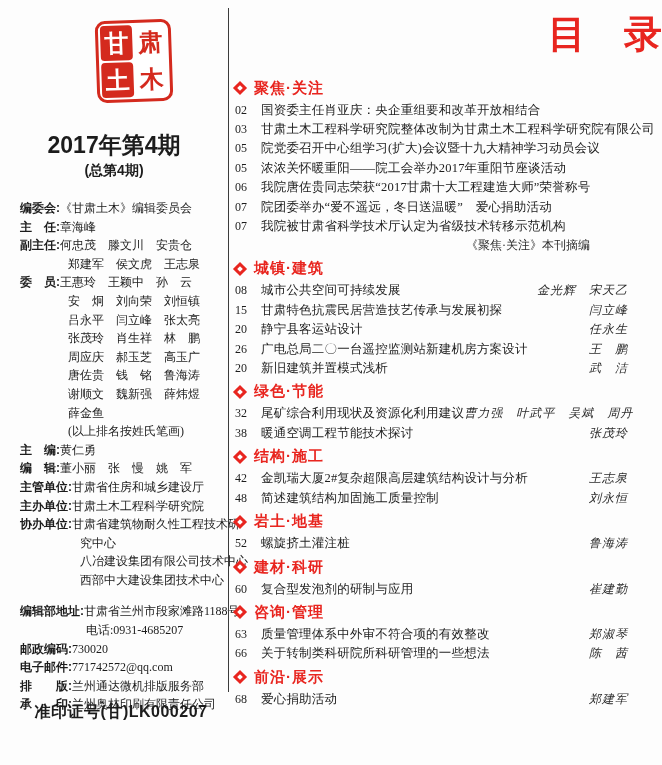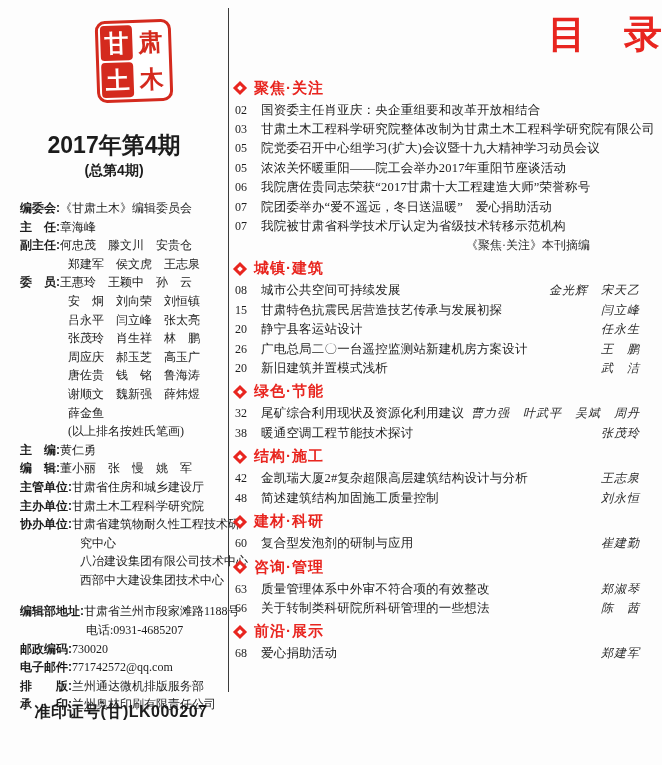--- a/index.html
+++ b/index.html
@@ -53,21 +53,21 @@
   .section-header{display:flex;align-items:center;margin:5px 0 4px 0;height:17px;}
   .bullet{
     width:10px;height:10px;background:#e8251f;transform:rotate(45deg);
     display:inline-flex;align-items:center;justify-content:center;margin:0 9px 0 3px;flex:0 0 auto;
   }
   .bullet-inner{width:4px;height:4px;background:#fff;display:block;}
   .section-title{
     color:#e8251f;font-family:"Liberation Sans","DejaVu Sans",sans-serif;
     font-weight:bold;font-size:15px;letter-spacing:1px;
   }
-  .toc-entry{display:flex;align-items:baseline;line-height:19.4px;padding-right:8px;white-space:nowrap;}
+  .toc-entry{display:flex;align-items:baseline;line-height:19.4px;padding-right:20px;white-space:nowrap;}
   .pg{flex:0 0 26px;padding-left:3px;font-size:12px;font-family:"Liberation Serif","DejaVu Serif",serif;}
   .ti{font-size:12.5px;letter-spacing:.2px;}
   .au{margin-left:auto;padding-right:14px;font-style:italic;font-size:12px;color:#2a2a2a;letter-spacing:1px;}
   .section-note{
     text-align:right;padding-right:72px;font-size:12px;line-height:19px;color:#2a2a2a;
   }
 </style>
 </head>
 <body>
 
@@ -221,20 +221,33 @@
             <span class="pg">48</span>
             <span class="ti">简述建筑结构加固施工质量控制</span>
             <span class="au">刘永恒</span>
           </div>
         </div>
         <div class="toc-section">
           <div class="section-header">
             <span class="bullet">
               <span class="bullet-inner"></span>
             </span>
+            <span class="section-title">岩土·地基</span>
+          </div>
+          <div class="toc-entry">
+            <span class="pg">52</span>
+            <span class="ti">螺旋挤土灌注桩</span>
+            <span class="au">鲁海涛</span>
+          </div>
+        </div>
+        <div class="toc-section">
+          <div class="section-header">
+            <span class="bullet">
+              <span class="bullet-inner"></span>
+            </span>
             <span class="section-title">建材·科研</span>
           </div>
           <div class="toc-entry">
             <span class="pg">60</span>
             <span class="ti">复合型发泡剂的研制与应用</span>
             <span class="au">崔建勤</span>
           </div>
         </div>
         <div class="toc-section">
           <div class="section-header">

